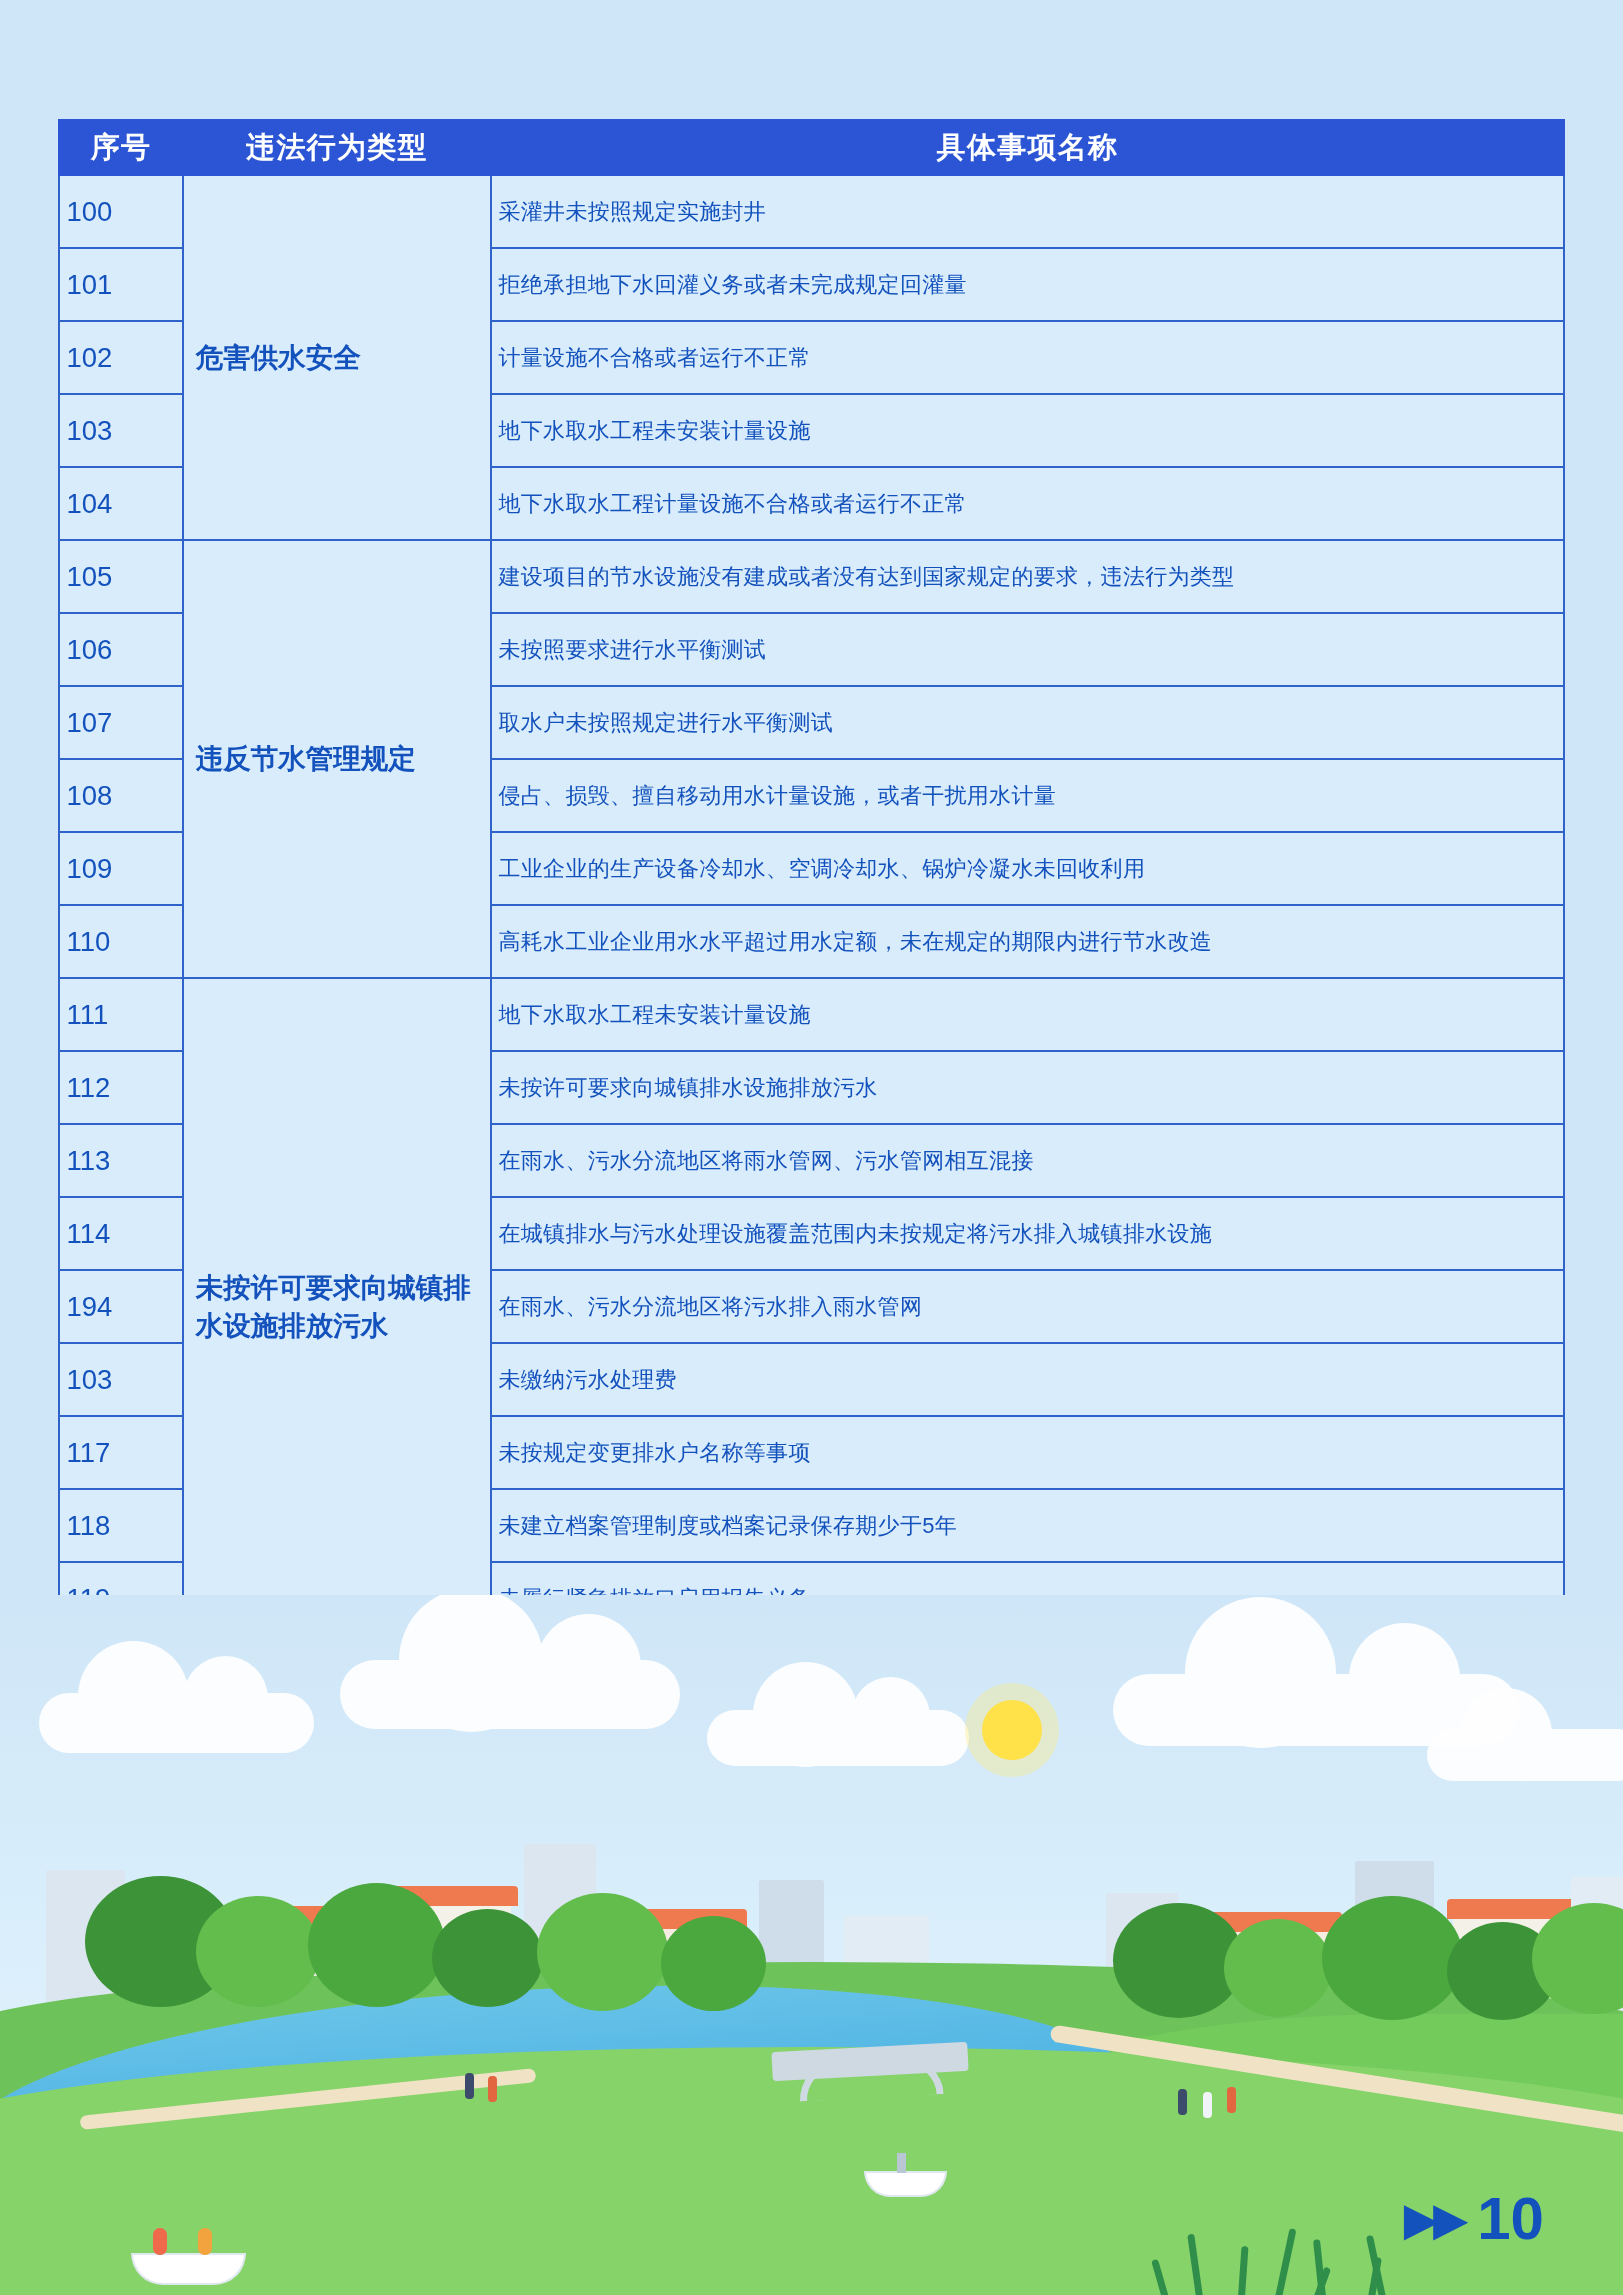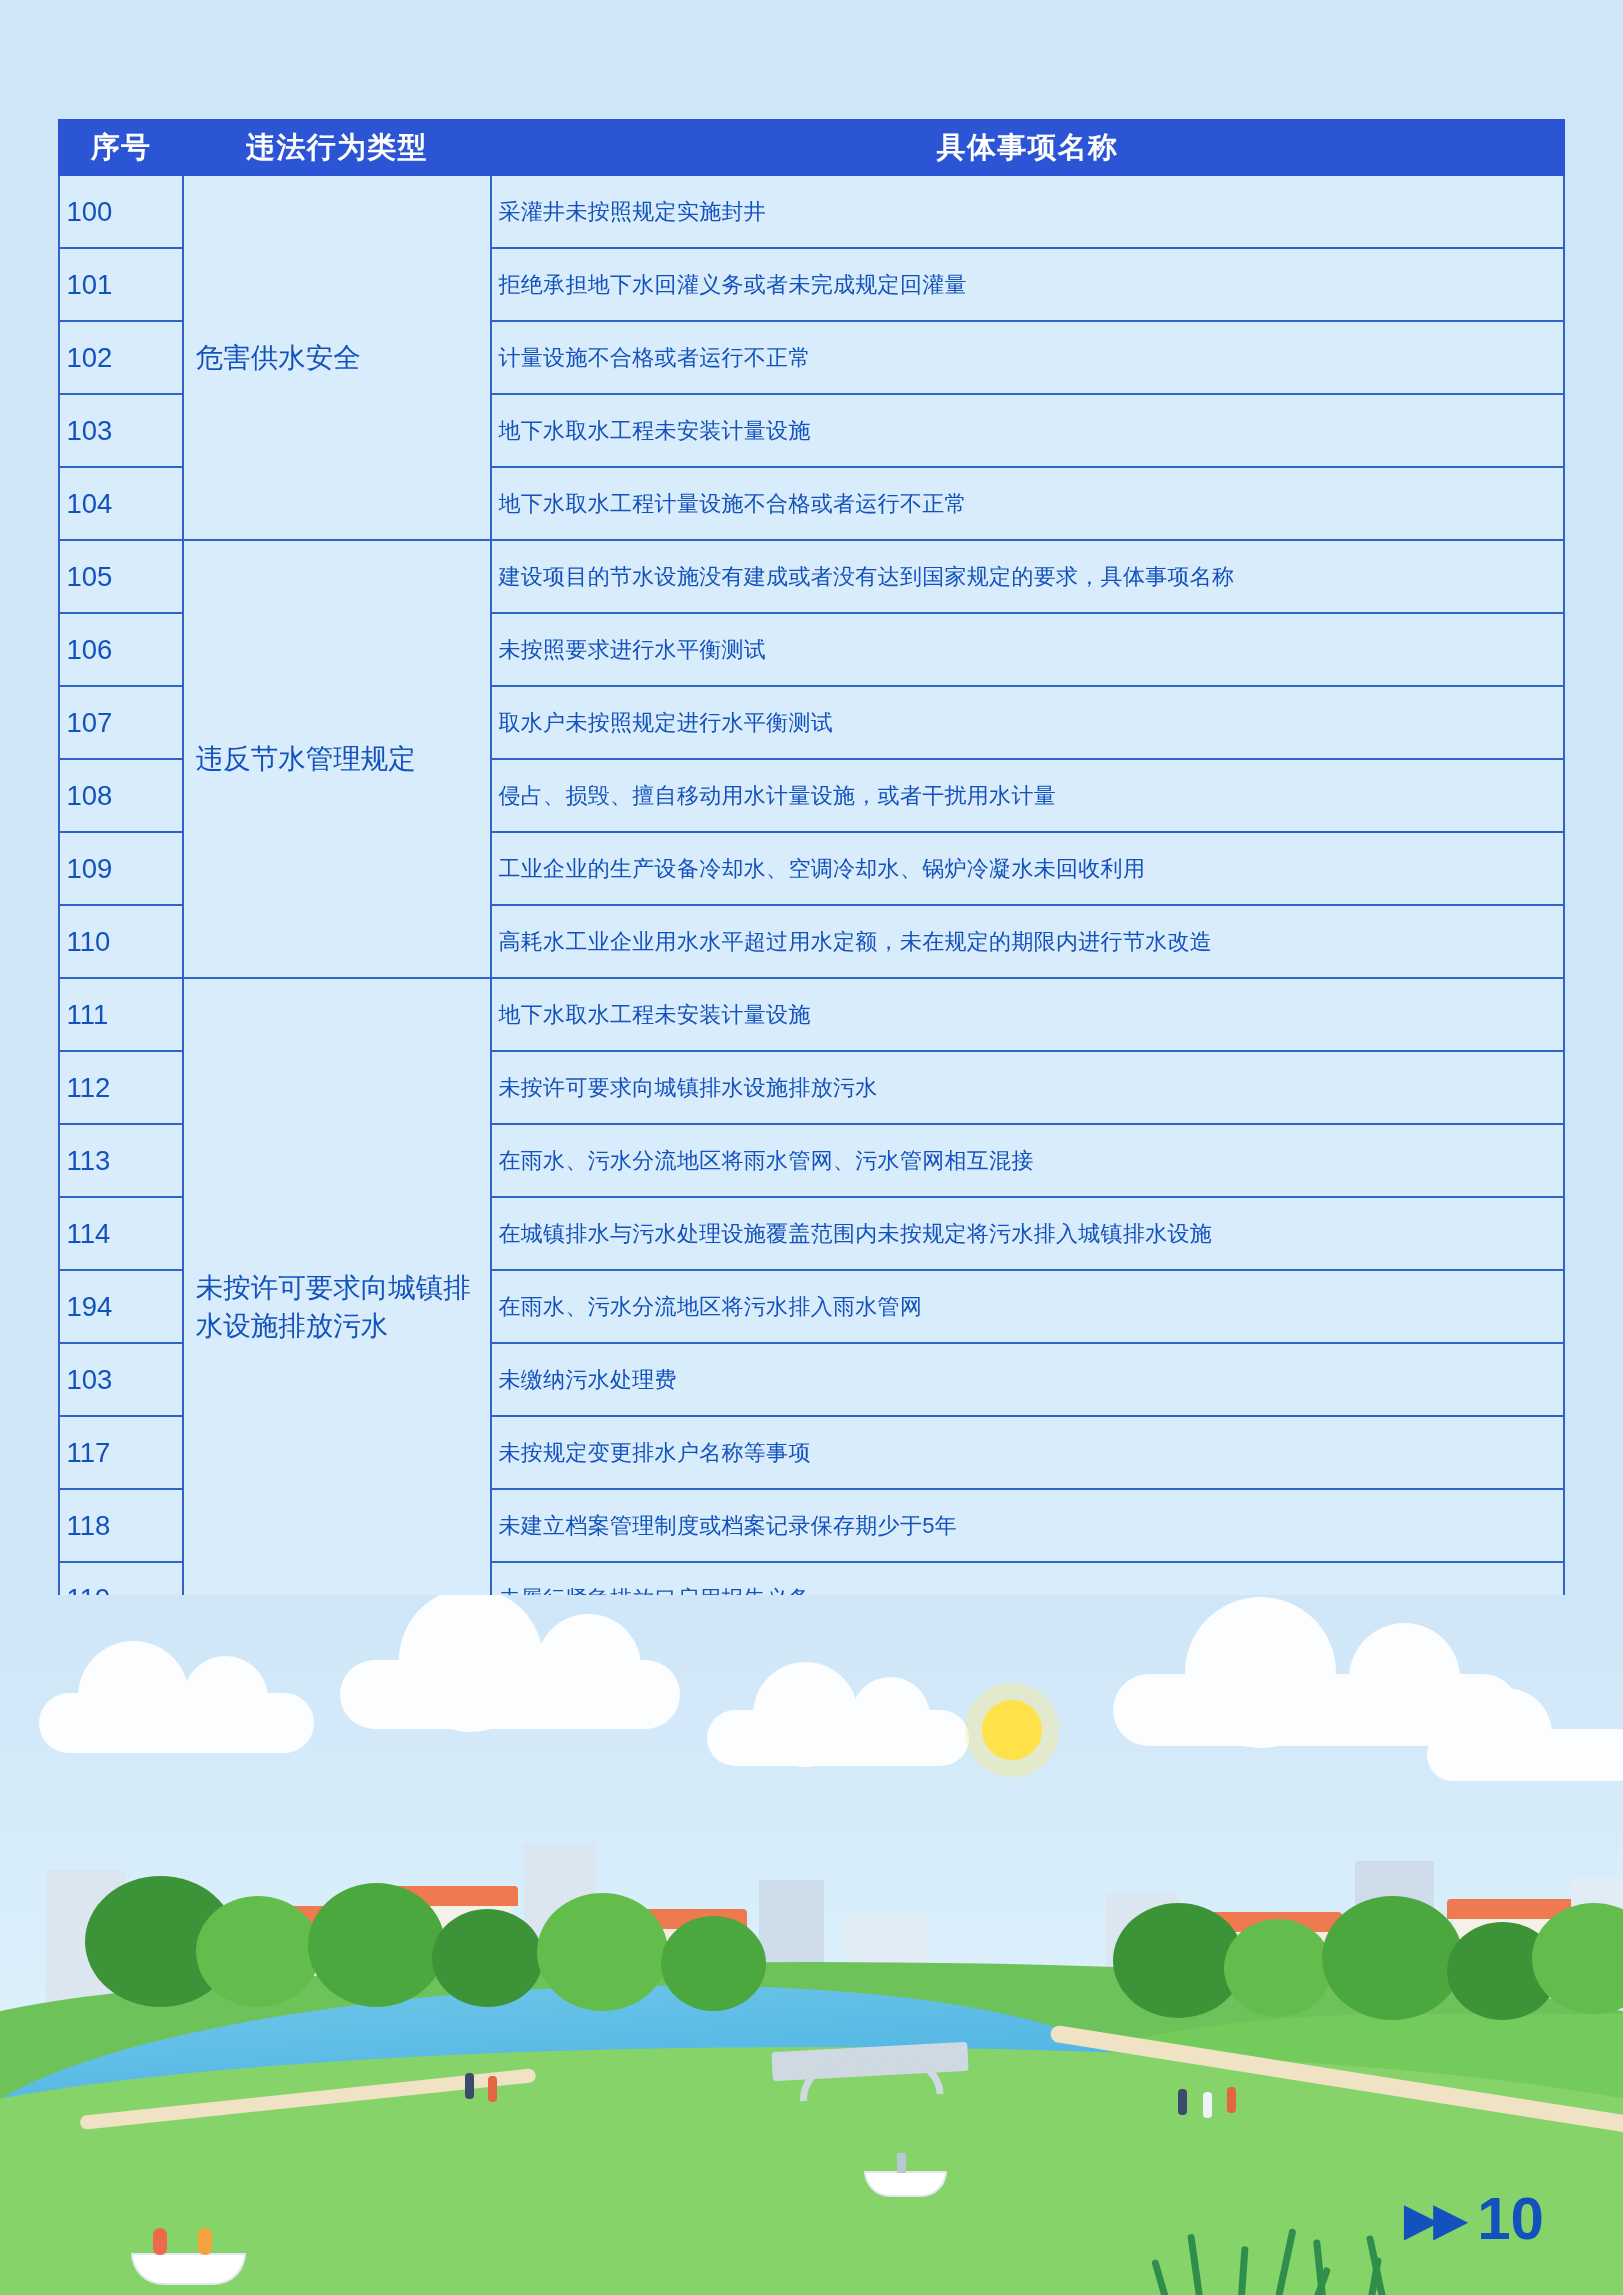--- a/index.html
+++ b/index.html
@@ -58,21 +58,21 @@
     vertical-align: middle;
     height: 71px;
     padding: 0 6.5px;
   }
   table.legal-table tbody td.num {
     font-size: 27.5px;
     color: #1352bd;
   }
   table.legal-table tbody td.type {
     font-size: 27.5px;
-    font-weight: normal;
+    font-weight: bold;
     color: #1352bd;
     line-height: 1.35;
     padding: 0 11.8px;
   }
   table.legal-table tbody td.item {
     font-size: 22px;
     color: #1352bd;
     letter-spacing: 0.3px;
   }
 
@@ -357,21 +357,21 @@
           <td class="item">地下水取水工程未安装计量设施</td>
         </tr>
         <tr>
           <td class="num">104</td>
           <td class="item">地下水取水工程计量设施不合格或者运行不正常</td>
         </tr>
 
         <tr>
           <td class="num">105</td>
           <td class="type" rowspan="6">违反节水管理规定</td>
-          <td class="item">建设项目的节水设施没有建成或者没有达到国家规定的要求，具体事项名称</td>
+          <td class="item">建设项目的节水设施没有建成或者没有达到国家规定的要求，违法行为类型</td>
         </tr>
         <tr>
           <td class="num">106</td>
           <td class="item">未按照要求进行水平衡测试</td>
         </tr>
         <tr>
           <td class="num">107</td>
           <td class="item">取水户未按照规定进行水平衡测试</td>
         </tr>
         <tr>

